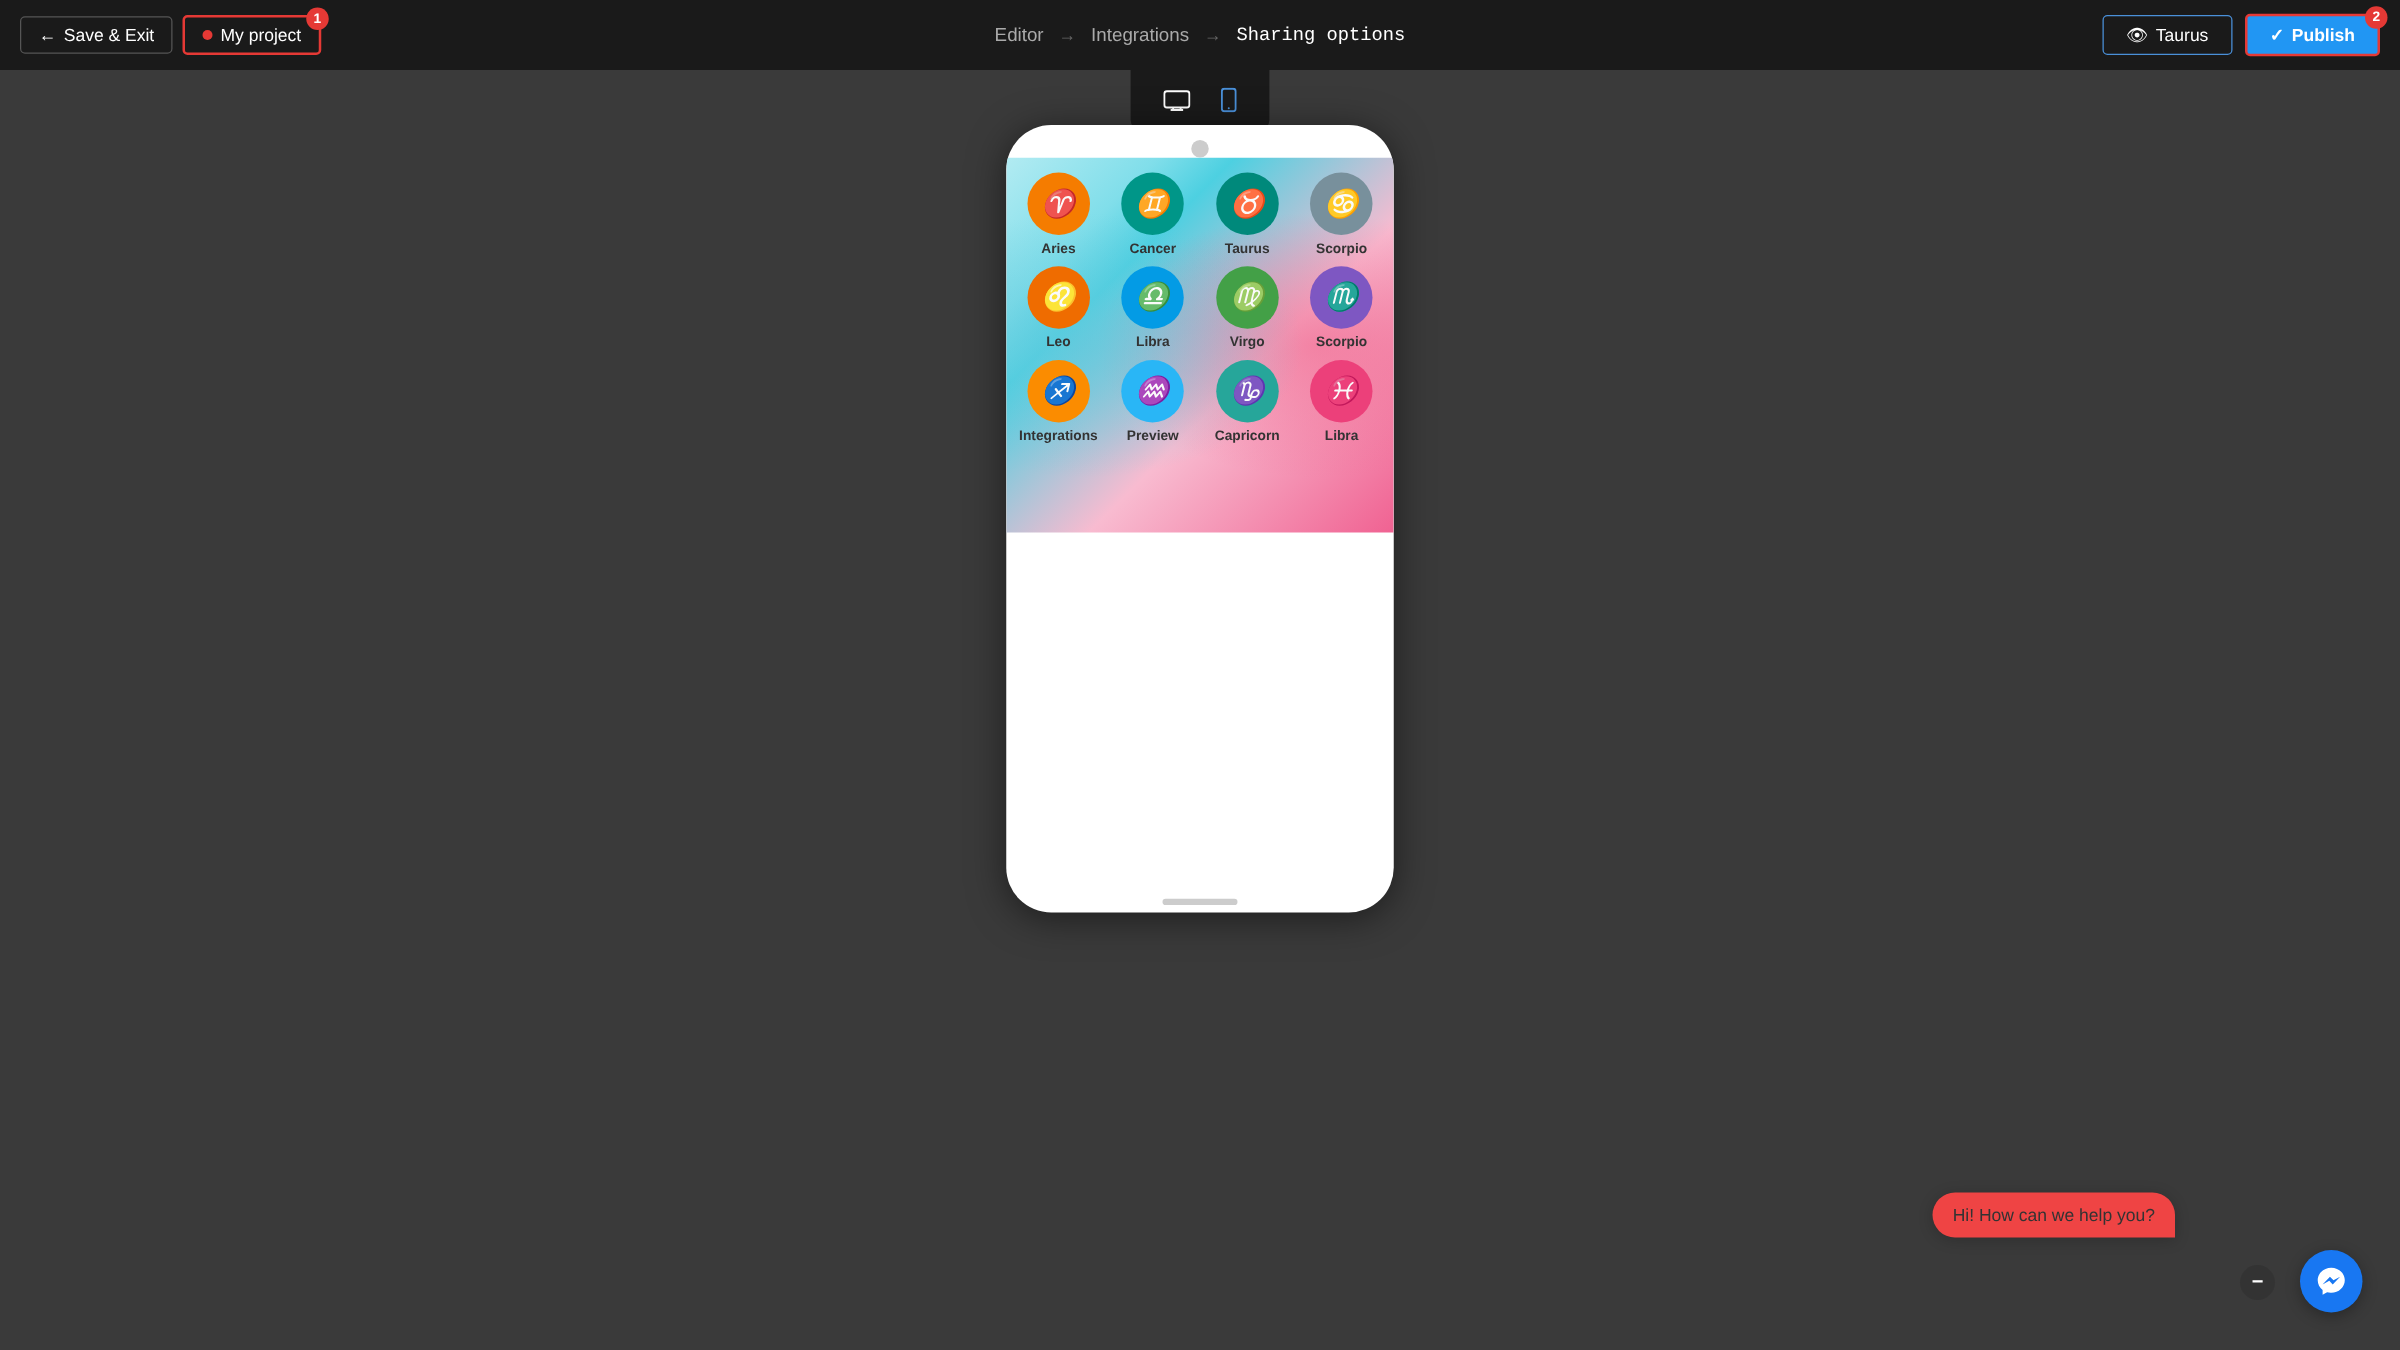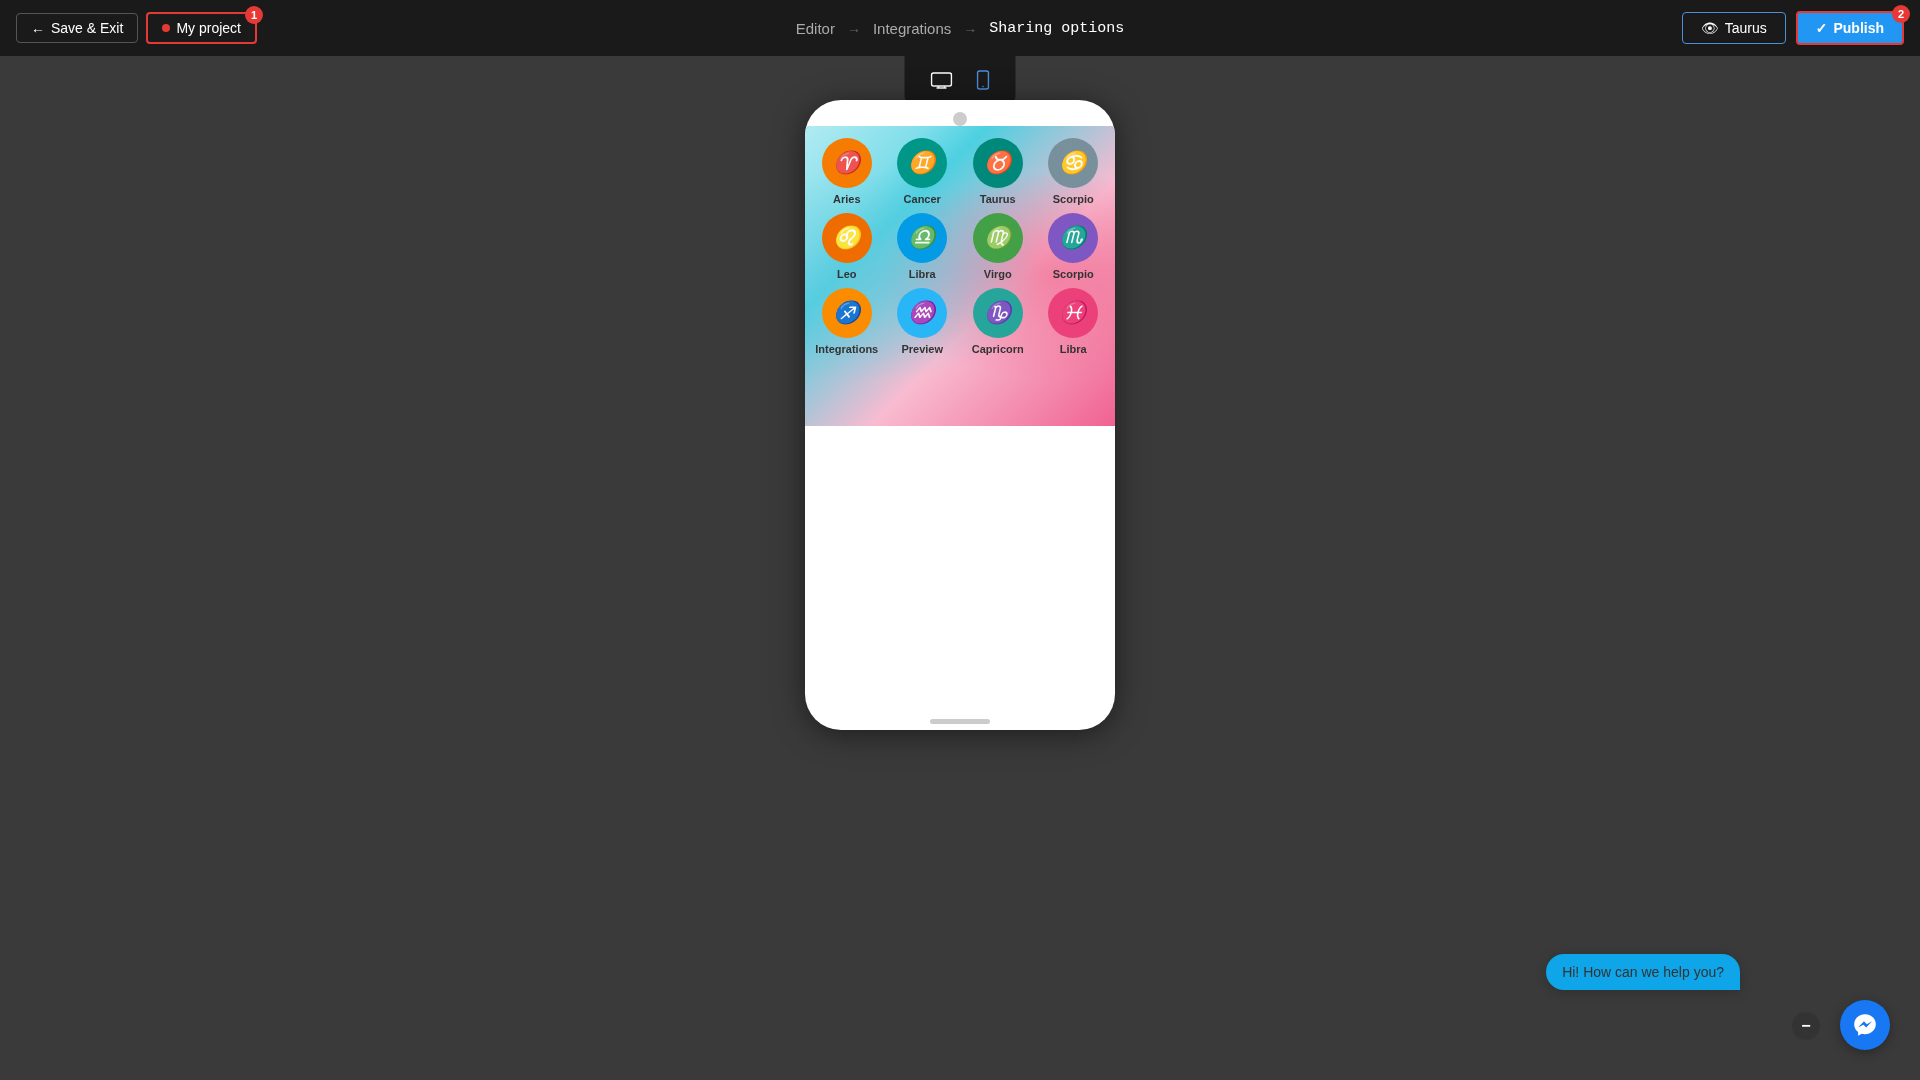--- a/index.html
+++ b/index.html
@@ -301,21 +301,21 @@
       flex: 1;
       width: 100%;
       background: #fff;
     }
 
     
     .chat-bubble {
       position: absolute;
       bottom: 90px;
       right: 180px;
-      background: #0ea5e9;
+      background: #ef4444;
       border-radius: 20px 20px 0 20px;
       padding: 10px 16px;
       font-size: 14px;
       color: #333;
       box-shadow: 0 2px 12px rgba(0,0,0,0.2);
     }
 
     .chat-icon-btn {
       position: absolute;
       bottom: 30px;

